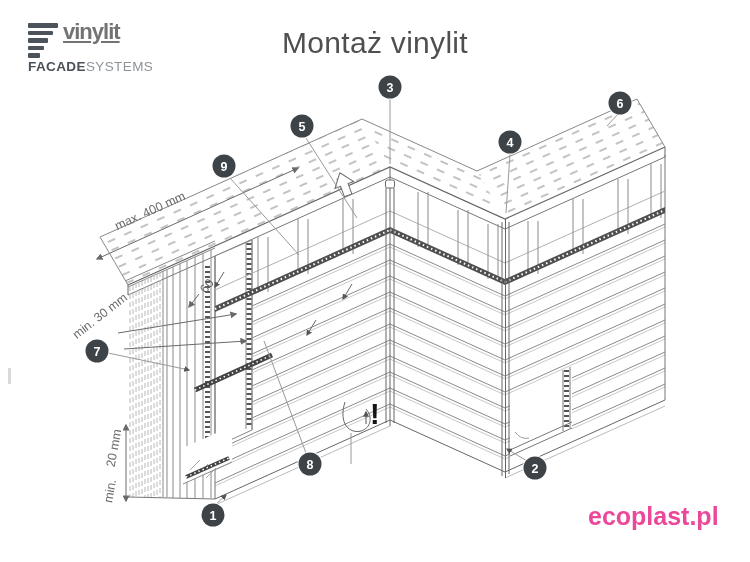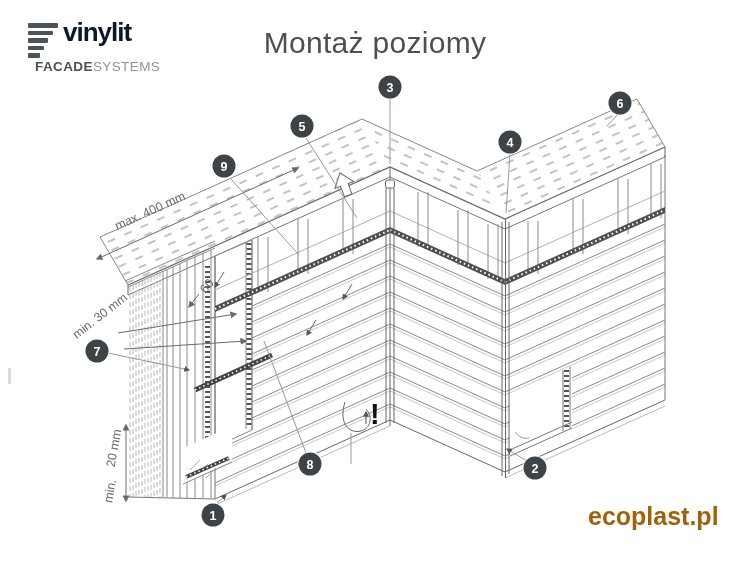--- a/index.html
+++ b/index.html
@@ -3,37 +3,37 @@
 <meta charset="utf-8">
 <style>
   html,body{margin:0;padding:0;background:#ffffff;}
   .stage{position:relative;width:750px;height:562px;background:#ffffff;overflow:hidden;
          font-family:"Liberation Sans", sans-serif;}
   
   .logo{position:absolute;left:28px;top:14px;width:200px;}
   .logo-row{display:flex;align-items:flex-start;}
   .logo-bars{display:flex;flex-direction:column;gap:3px;margin-top:9px;margin-right:5px;}
   .logo-bars span{display:block;height:4.5px;background:#4c535b;border-radius:1px;}
-  .logo-word{font-size:26px;font-weight:700;color:#0f172a;letter-spacing:-1px;line-height:36px;}
-  .logo-sub{margin-top:1px;font-size:13.5px;letter-spacing:.4px;color:#4a5158;margin-left:7px;}
+  .logo-word{font-size:22px;font-weight:700;color:#737373;letter-spacing:-1px;line-height:36px;text-decoration:underline;}
+  .logo-sub{margin-top:1px;font-size:13.5px;letter-spacing:.4px;color:#4a5158;}
   .logo-sub .bold{font-weight:700;color:#4a5158;}
   .logo-sub .light{font-weight:400;color:#8f9499;}
   .title{position:absolute;left:0;right:0;top:26px;text-align:center;
          font-size:30px;color:#4f4f4f;letter-spacing:.3px;}
   
   svg.drawing{position:absolute;left:0;top:0;}
   
   .callout{position:absolute;width:23px;height:23px;border-radius:50%;background:#3e4347;
            color:#ffffff;font-size:12.5px;font-weight:700;display:flex;align-items:center;
            justify-content:center;transform:translate(-50%,-50%);box-shadow:0 0 0 1px #ffffff;}
   
   .dim{position:absolute;font-size:12.5px;color:#6a6a6a;white-space:nowrap;text-align:center;}
   .warn{position:absolute;font-size:29px;font-weight:700;color:#141414;}
   .notes{position:absolute;left:318px;top:468px;font-size:15.5px;line-height:21.5px;color:#3b3b3b;}
-  .site{position:absolute;left:588px;top:502px;font-size:25px;font-weight:600;color:#a16207;}
+  .site{position:absolute;left:588px;top:502px;font-size:25px;font-weight:600;color:#ec4899;}
   .edge-tick{position:absolute;left:8px;top:368px;width:3px;height:16px;background:#dadada;}
 </style>
 </head>
 <body>
 
 <div class="stage">
 
   <div class="logo">
     <div class="logo-row">
       <div class="logo-bars">
@@ -43,21 +43,21 @@
           <span style="width:16px"></span>
         <span style="width:12px"></span>
       </div>
       <div class="logo-word">vinylit</div>
     </div>
     <div class="logo-sub">
       <span class="bold">FACADE</span><span class="light">SYSTEMS</span>
     </div>
   </div>
 
-  <div class="title">Montaż poziomy</div>
+  <div class="title">Montaż vinylit</div>
 
   <svg class="drawing" width="750" height="562" viewBox="0 0 750 562">
     <defs>
       <pattern id="dashL" width="18" height="9" patternUnits="userSpaceOnUse" patternTransform="rotate(-24)">
         <path d="M0,4 h8" stroke="#9a9a9a" stroke-width="1.2"></path>
       </pattern>
       <pattern id="dashM" width="18" height="9" patternUnits="userSpaceOnUse" patternTransform="rotate(24)">
         <path d="M0,4 h8" stroke="#9a9a9a" stroke-width="1.2"></path>
       </pattern>
       <marker id="arr" viewBox="0 0 10 10" refX="8" refY="5" markerWidth="7" markerHeight="7" orient="auto-start-reverse">

